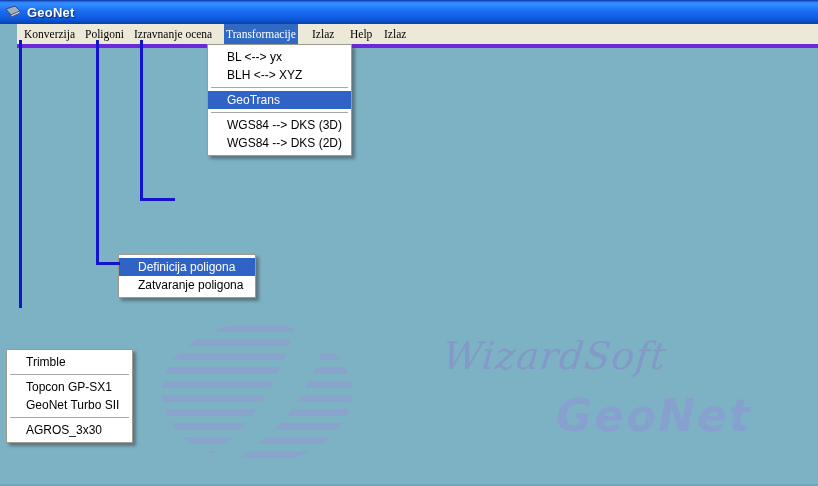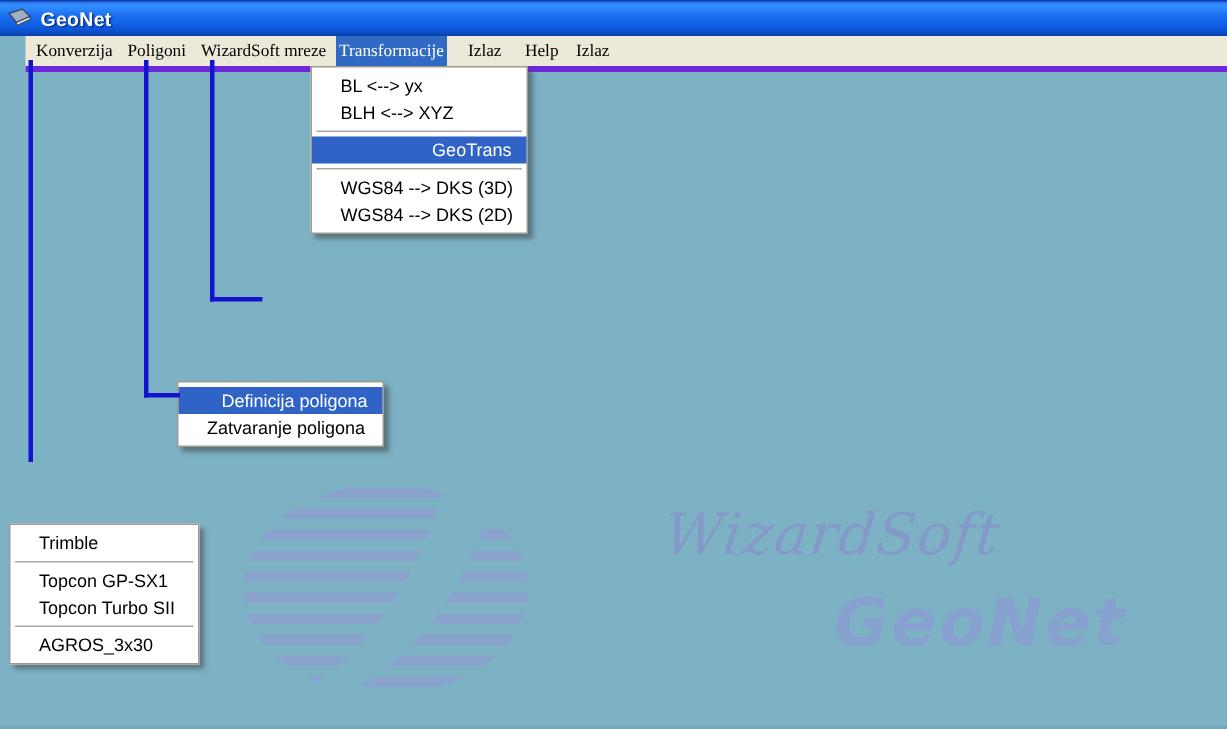--- a/index.html
+++ b/index.html
@@ -27,21 +27,21 @@
   .wm-product{position:absolute;left:556px;top:390px;font-family:"DejaVu Sans",sans-serif;
     font-style:italic;font-weight:bold;font-size:44px;color:#87a1cf;letter-spacing:2px;}
 
   
   .conn{position:absolute;background:#1414d0;z-index:30;}
 
   
   .popup{position:absolute;background:#ffffff;border:1px solid #9d9b90;
     box-shadow:3px 3px 3px rgba(60,60,60,0.5);padding:3px 0;z-index:20;font-size:12px;color:#000;}
   .popup .item{height:18px;line-height:18px;padding-left:19px;padding-right:10px;white-space:nowrap;}
-  .popup .item.selected{background:#2f63c5;color:#ffffff;text-align:right;}
+  .popup .item.selected{background:#2f63c5;color:#ffffff;}
   .popup .sep{height:1px;background:#a8a8a8;margin:3px 3px;}
 
   #popup-transformacije{left:207px;top:44px;width:143px;}
   #popup-izravnanje{left:173px;top:188px;width:169px;}
   #popup-poligoni{left:118px;top:254px;width:136px;}
   #popup-konverzija{left:6px;top:308px;width:125px;margin-top:41px;}
 
   .bottom-edge{position:absolute;left:0;bottom:0;width:818px;height:2px;background:#70a7bb;}
 </style>
 </head>
@@ -55,21 +55,21 @@
         <path d="M1 5 L10 2 L15 7 L6 11 Z" fill="#9fb0c4" stroke="#3d4c66" stroke-width="1"></path>
         <path d="M6 11 L15 7 L15 9 L6 13 Z" fill="#e8eef5" stroke="#3d4c66" stroke-width="0.8"></path>
       </svg>
     </span>
     <span class="title-text">GeoNet</span>
   </div>
 
   <div class="menubar">
     <div class="mi" style="left:2px">Konverzija</div>
     <div class="mi" style="left:63px">Poligoni</div>
-    <div class="mi" style="left:112px">WizardSoft mreze</div>
+    <div class="mi" style="left:112px">Izravnanje ocena</div>
     <div class="mi selected" style="left:207px;width:74px">Transformacije</div>
     <div class="mi" style="left:290px">Izlaz</div>
     <div class="mi" style="left:328px">Help</div>
     <div class="mi" style="left:362px">Izlaz</div>
   </div>
 
   <svg class="logo-svg" width="195" height="142" viewBox="0 0 195 142">
     <defs>
       <clipPath id="globeClip">
           <ellipse cx="97" cy="71" rx="95" ry="70"></ellipse>
@@ -114,19 +114,19 @@
 
   <div class="popup" id="popup-poligoni">
     <div class="item selected">Definicija poligona</div>
     <div class="item">Zatvaranje poligona</div>
   </div>
 
   <div class="popup" id="popup-konverzija">
     <div class="item">Trimble</div>
     <div class="sep"></div>
     <div class="item">Topcon GP-SX1</div>
-    <div class="item">Topcon Turbo SII</div>
+    <div class="item">GeoNet Turbo SII</div>
     <div class="sep"></div>
     <div class="item">AGROS_3x30</div>
   </div>
 
   <div class="bottom-edge"></div>
 </div>
 
 </body></html>

